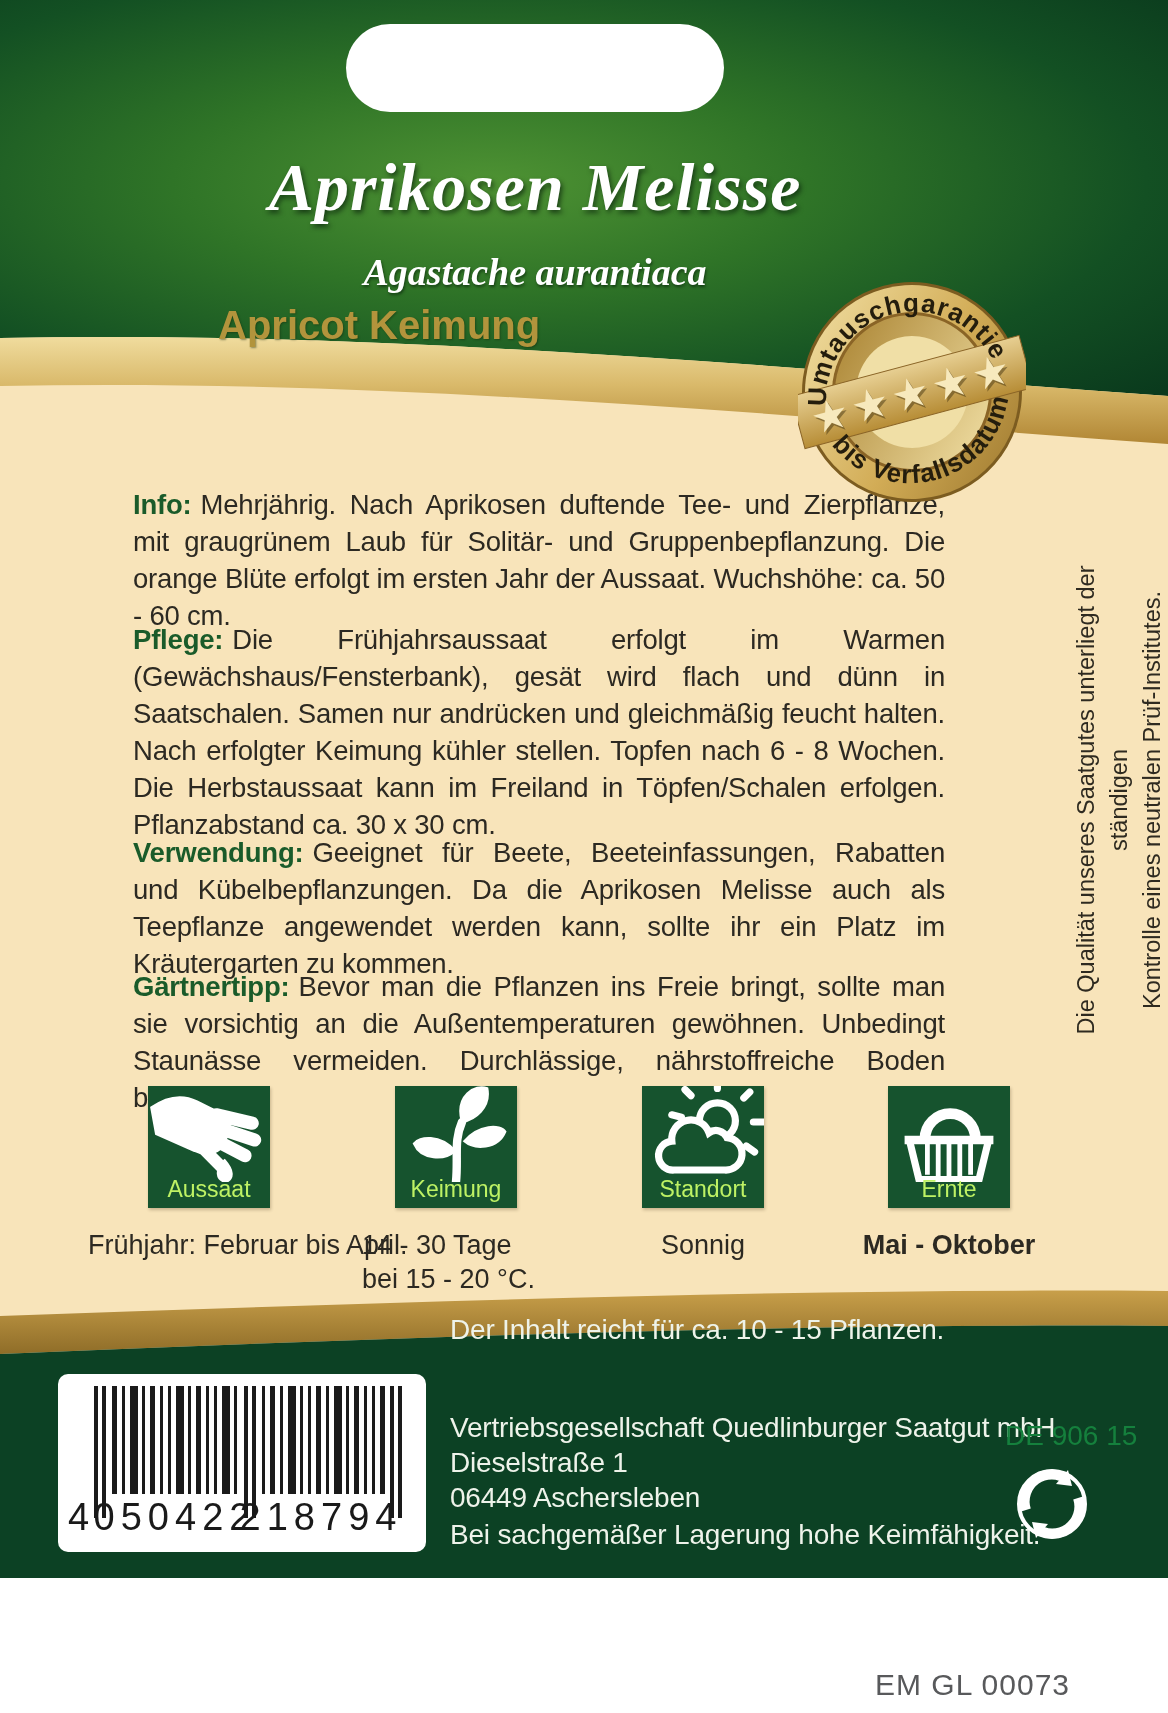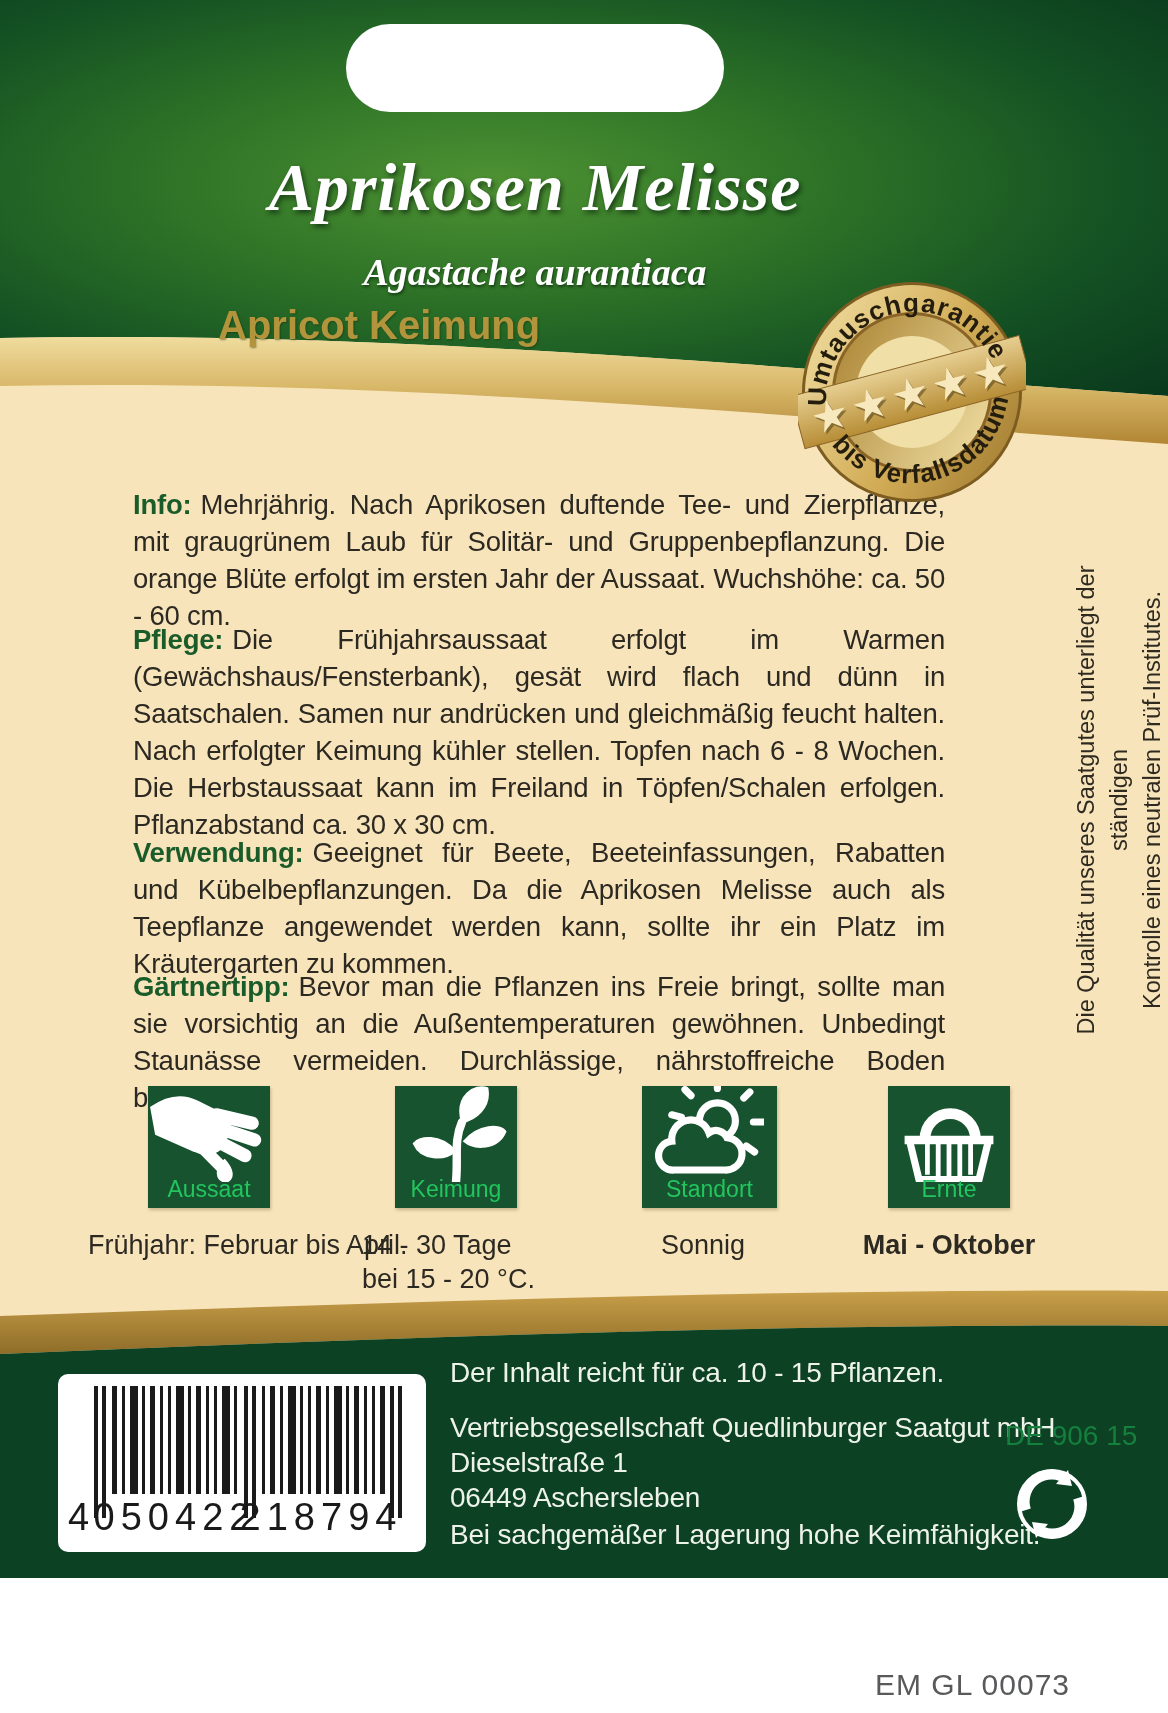--- a/index.html
+++ b/index.html
@@ -24,36 +24,36 @@
   #para-info{top:486px;}
   #para-pflege{top:621px;}
   #para-verwendung{top:834px;}
   #para-gaertnertipp{top:968px;}
 
   .side-note{position:absolute;left:863px;top:767px;width:480px;height:66px;z-index:3;
         transform:rotate(-90deg);font-size:23.5px;line-height:33px;text-align:center;color:#2e2a20;}
 
   .picto{position:absolute;top:1086px;width:122px;height:122px;background:#16532e;z-index:3;
          box-shadow:1px 2px 3px rgba(60,40,10,.25);}
-  #picto-0{left:148px;} #picto-1{left:395px;} #picto-2{left:642px;padding-left:13px;} #picto-3{left:888px;}
+  #picto-0{left:148px;} #picto-1{left:395px;} #picto-2{left:642px;} #picto-3{left:888px;}
   .picto svg{position:absolute;left:0;top:0;}
   .picto .plabel{position:absolute;left:0;bottom:5px;width:100%;text-align:center;
-         color:#22c55e;font-size:23px;}
+         color:#bef264;font-size:23px;}
 
   .caption{position:absolute;top:1228px;z-index:3;font-size:27px;line-height:34px;color:#2c2922;}
   #caption-0{left:88px;text-align:left;}
   #caption-1{left:362px;text-align:left;}
   #caption-2{left:642px;width:122px;text-align:center;}
   #caption-3{left:838px;width:222px;text-align:center;font-weight:bold;}
 
   .barcode-box{position:absolute;left:58px;top:1374px;width:368px;height:178px;background:#ffffff;
          border-radius:10px;z-index:3;}
 
   .footer-line{position:absolute;left:450px;z-index:3;color:#eef3ea;font-size:28px;letter-spacing:-0.2px;}
-  #fl1{top:1357px;} #fl2{top:1412px;} #fl3{top:1447px;} #fl4{top:1482px;} #fl5{top:1519px;}
+  #fl1{top:1314px;} #fl2{top:1412px;} #fl3{top:1447px;} #fl4{top:1482px;} #fl5{top:1519px;}
   .batch{position:absolute;left:1005px;top:1420px;z-index:3;color:#15803d;font-size:28px;}
   .green-dot{position:absolute;left:1014px;top:1466px;width:76px;height:76px;z-index:3;}
 
   .bottom-code{position:absolute;top:1668px;left:0;width:1070px;text-align:right;z-index:3;
          color:#58595b;font-size:30px;letter-spacing:1px;}
 </style>
 </head>
 <body>
 
 <div class="packet">

